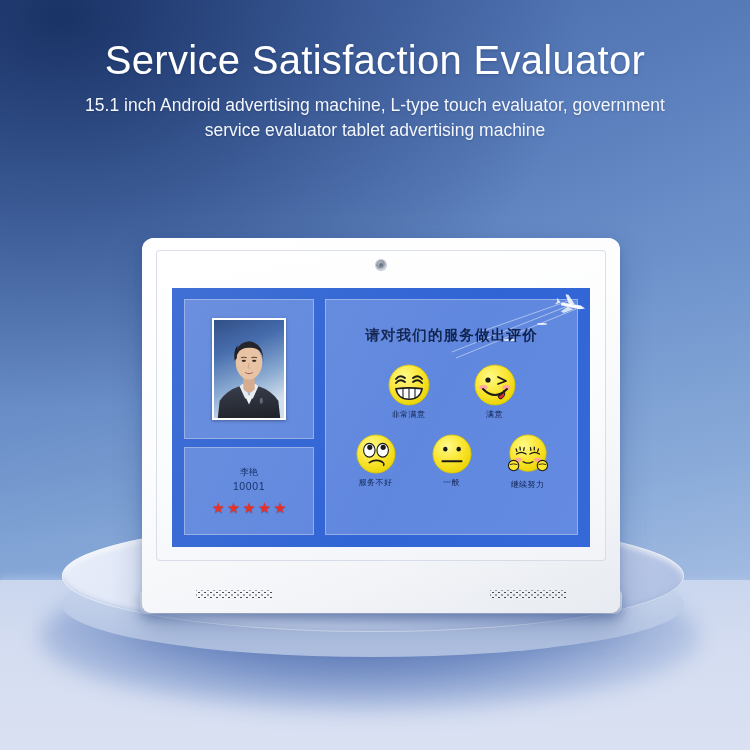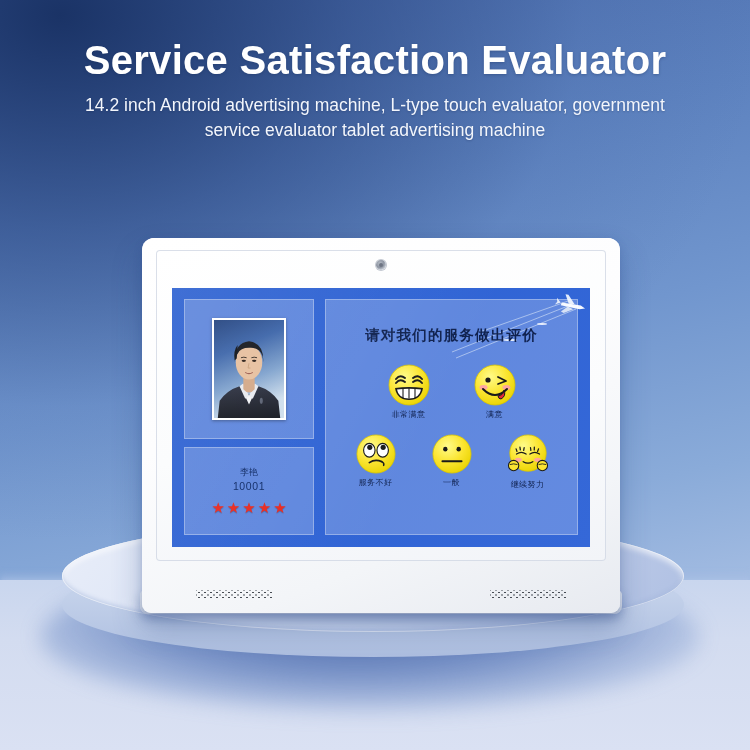--- a/index.html
+++ b/index.html
@@ -44,21 +44,21 @@
   }
   .podium-rim {
     position:absolute; left:62px; bottom:118px; width:622px; height:112px;
     border-radius:50%;
     border:1px solid rgba(255,255,255,0.55);
   }
 
   
   .header { position:absolute; left:0; right:0; top:38px; text-align:center; z-index:6; }
   .title {
-    font-size:40px; font-weight:700; color:#ffffff; letter-spacing:0.3px;
+    font-size:40px; font-weight:400; color:#ffffff; letter-spacing:0.3px;
     line-height:1.1; text-shadow:0 1px 3px rgba(20,40,80,0.30);
   }
   .subtitle {
     margin-top:11px; font-size:17.5px; color:#f3f6fc; line-height:1.42;
     max-width:640px; margin-left:auto; margin-right:auto;
     text-shadow:0 1px 2px rgba(20,40,80,0.28);
   }
 
   
   .tablet {
@@ -166,21 +166,21 @@
 
 <div class="floor-edge"></div>
 <div class="floor"></div>
 <div class="podium-shadow"></div>
 <div class="podium-side"></div>
 <div class="podium-top"></div>
 <div class="podium-rim"></div>
 
 <div class="header">
   <div class="title">Service Satisfaction Evaluator</div>
-  <div class="subtitle">14.2 inch Android advertising machine, L-type touch evaluator, government service evaluator tablet advertising machine</div>
+  <div class="subtitle">15.1 inch Android advertising machine, L-type touch evaluator, government service evaluator tablet advertising machine</div>
 </div>
 
 <div class="tablet-base"></div>
 <div class="tablet">
   <div class="bezel-inner"></div>
   <div class="camera"></div>
   <div class="speaker left"></div>
   <div class="speaker right"></div>
 
   <div class="screen">

